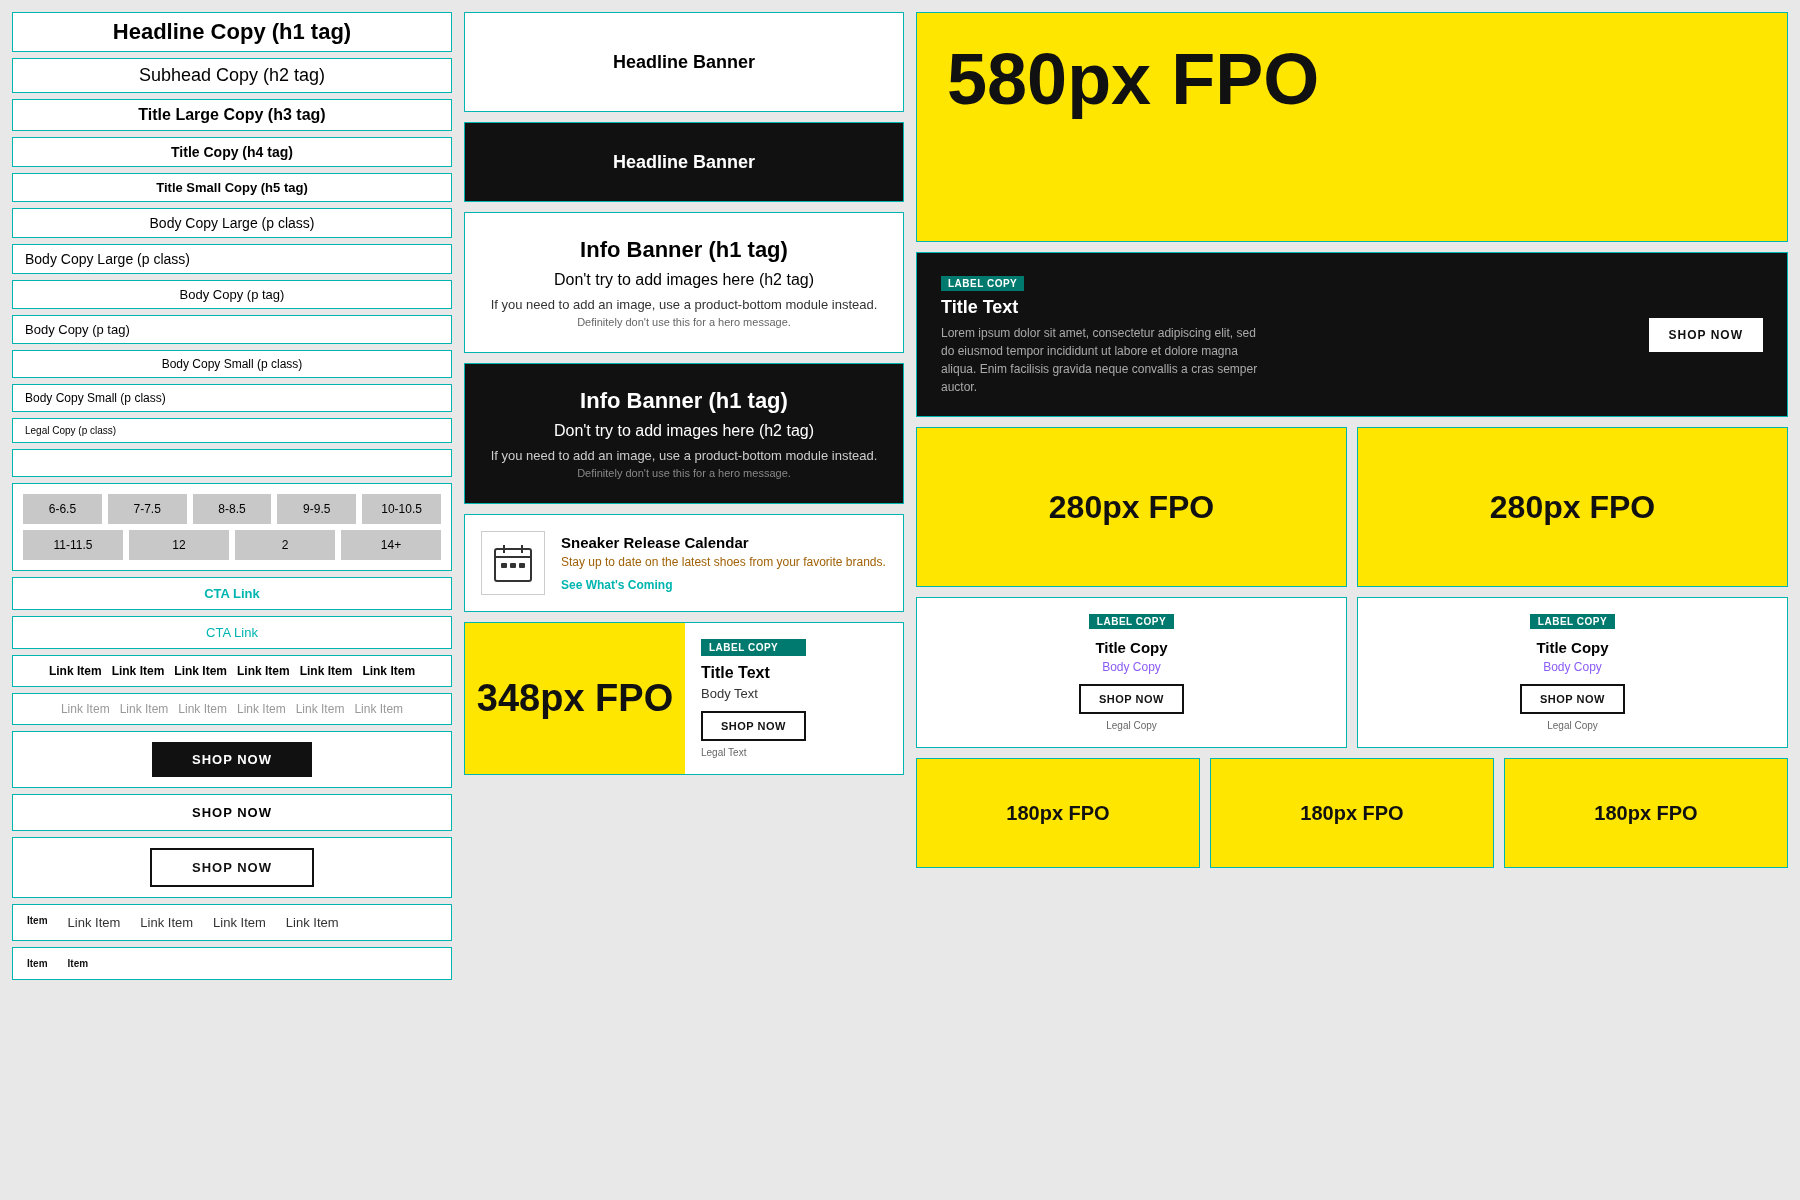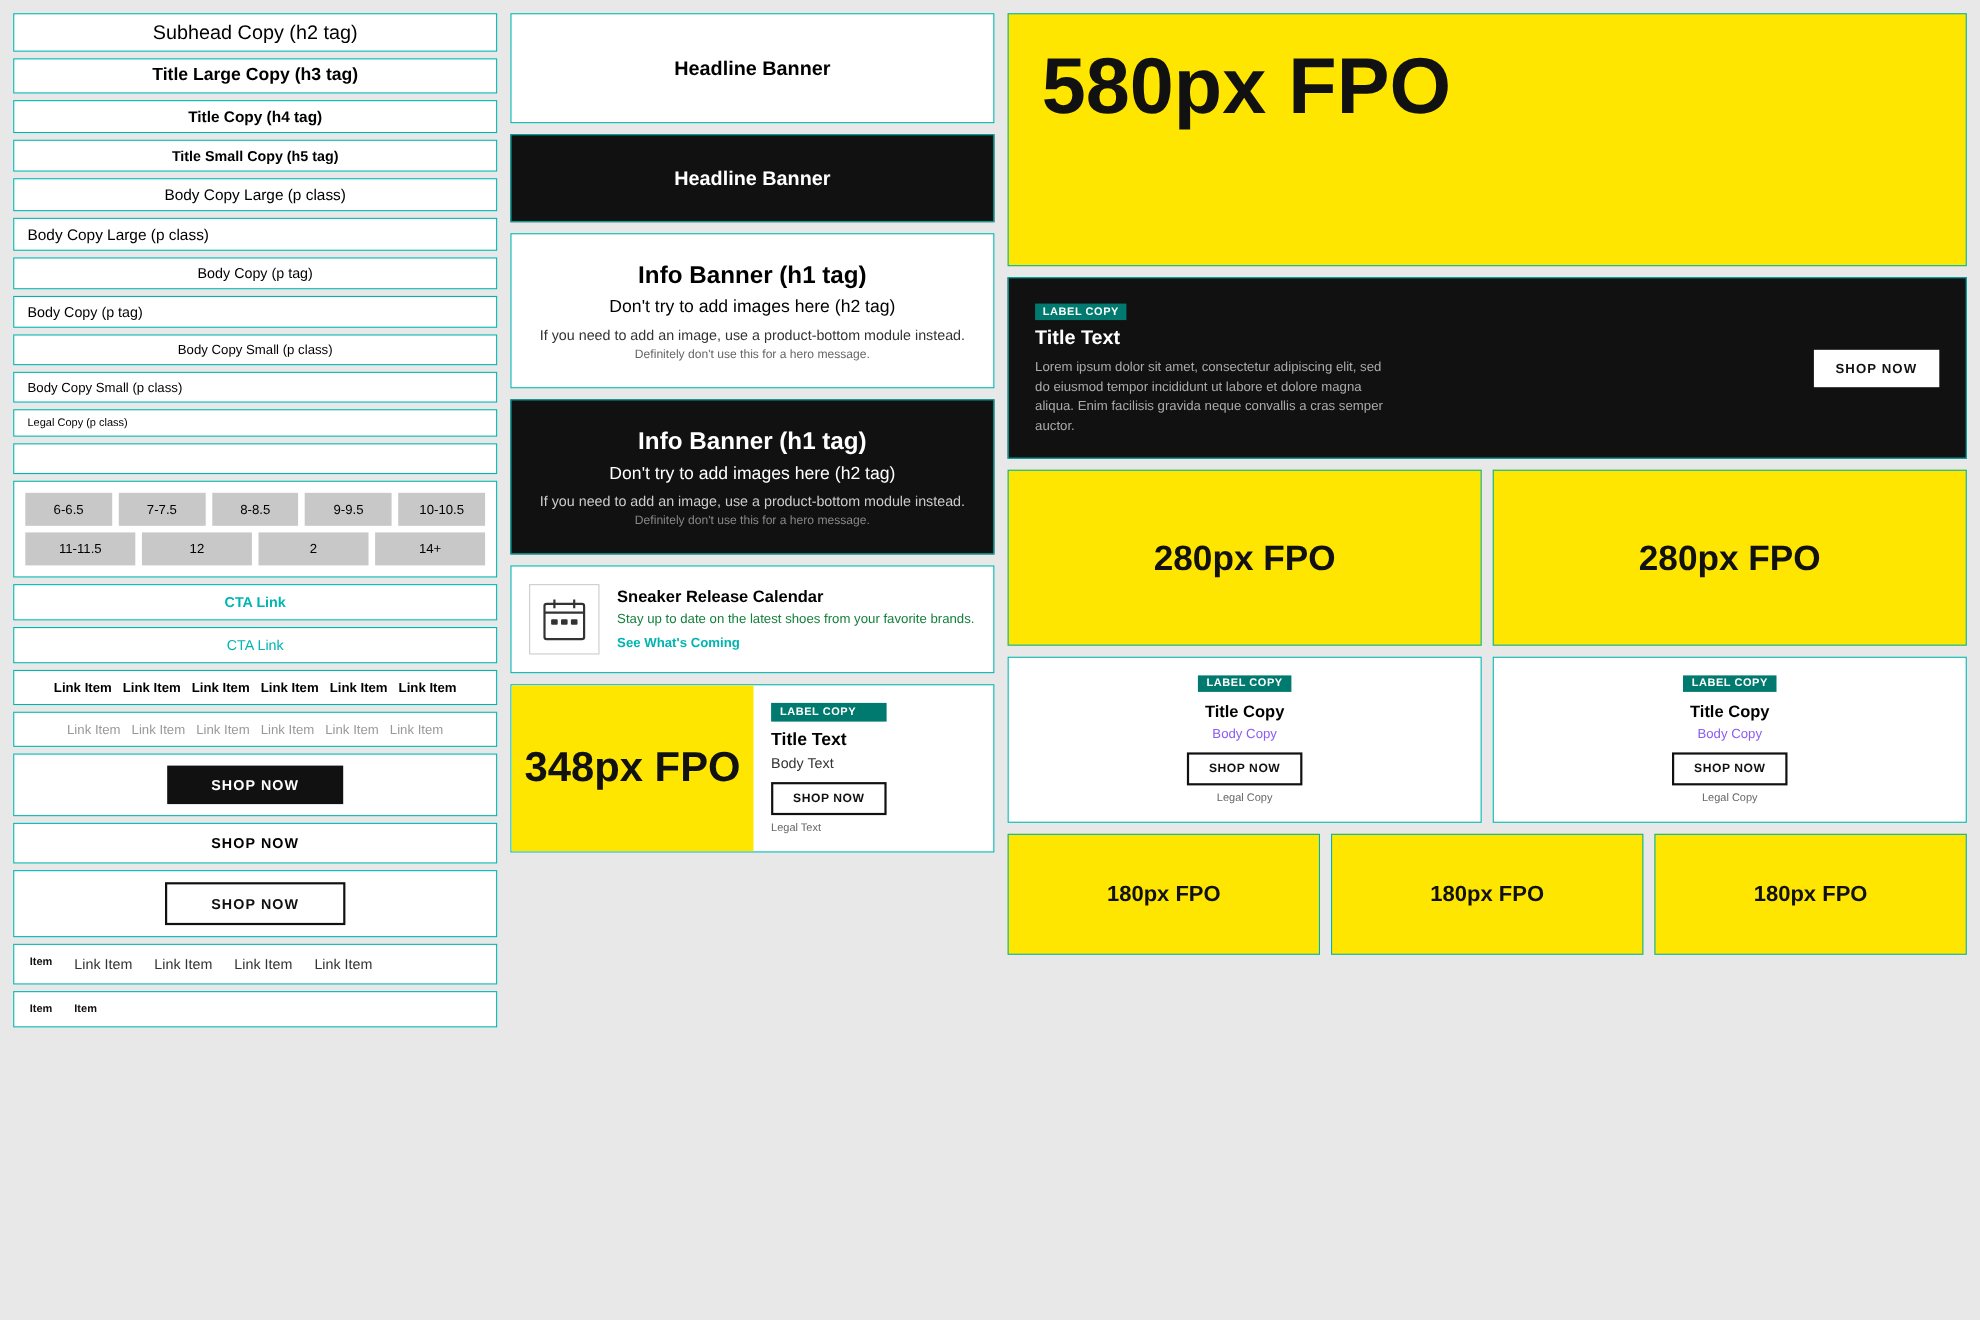--- a/index.html
+++ b/index.html
@@ -211,21 +211,21 @@
       height: 64px;
       border: 1.5px solid #ccc;
       display: flex;
       align-items: center;
       justify-content: center;
       flex-shrink: 0;
       font-size: 10px;
       color: #999;
     }
     .release-text h3 { font-size: 15px; font-weight: 700; margin-bottom: 4px; }
-    .release-text p { font-size: 12px; color: #15803d; margin-bottom: 6px; }
+    .release-text p { font-size: 12px; color: #a16207; margin-bottom: 6px; }
     .release-text a { color: #00b5b0; font-size: 12px; font-weight: 700; text-decoration: none; }
 
     
     .promo-card {
       border: 1.5px solid #00b5b0;
       background: #fff;
       display: flex;
       overflow: hidden;
     }
     .promo-img {
@@ -375,20 +375,23 @@
     }
     .fpo-180 { font-size: 20px; font-weight: 900; color: #111; }
     .nav-item { font-size: 10px; font-weight: 700; color: #111; }
     .nav-link { font-size: 13px; font-weight: 400; color: #333; text-decoration: none; }
   </style>
 </head>
 <body>
 
 <div class="col1">
 
+  <div class="text-box">
+    <span class="h1-text">Headline Copy (h1 tag)</span>
+  </div>
 
   <div class="text-box">
     <span class="h2-text">Subhead Copy (h2 tag)</span>
   </div>
 
   <div class="text-box">
     <span class="h3-text">Title Large Copy (h3 tag)</span>
   </div>
 
   <div class="text-box">

